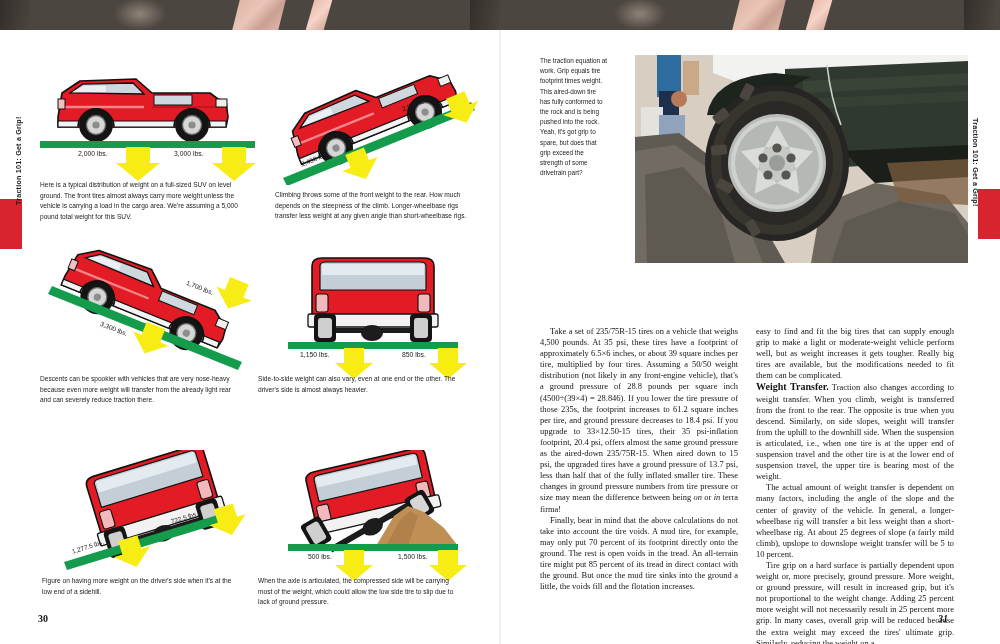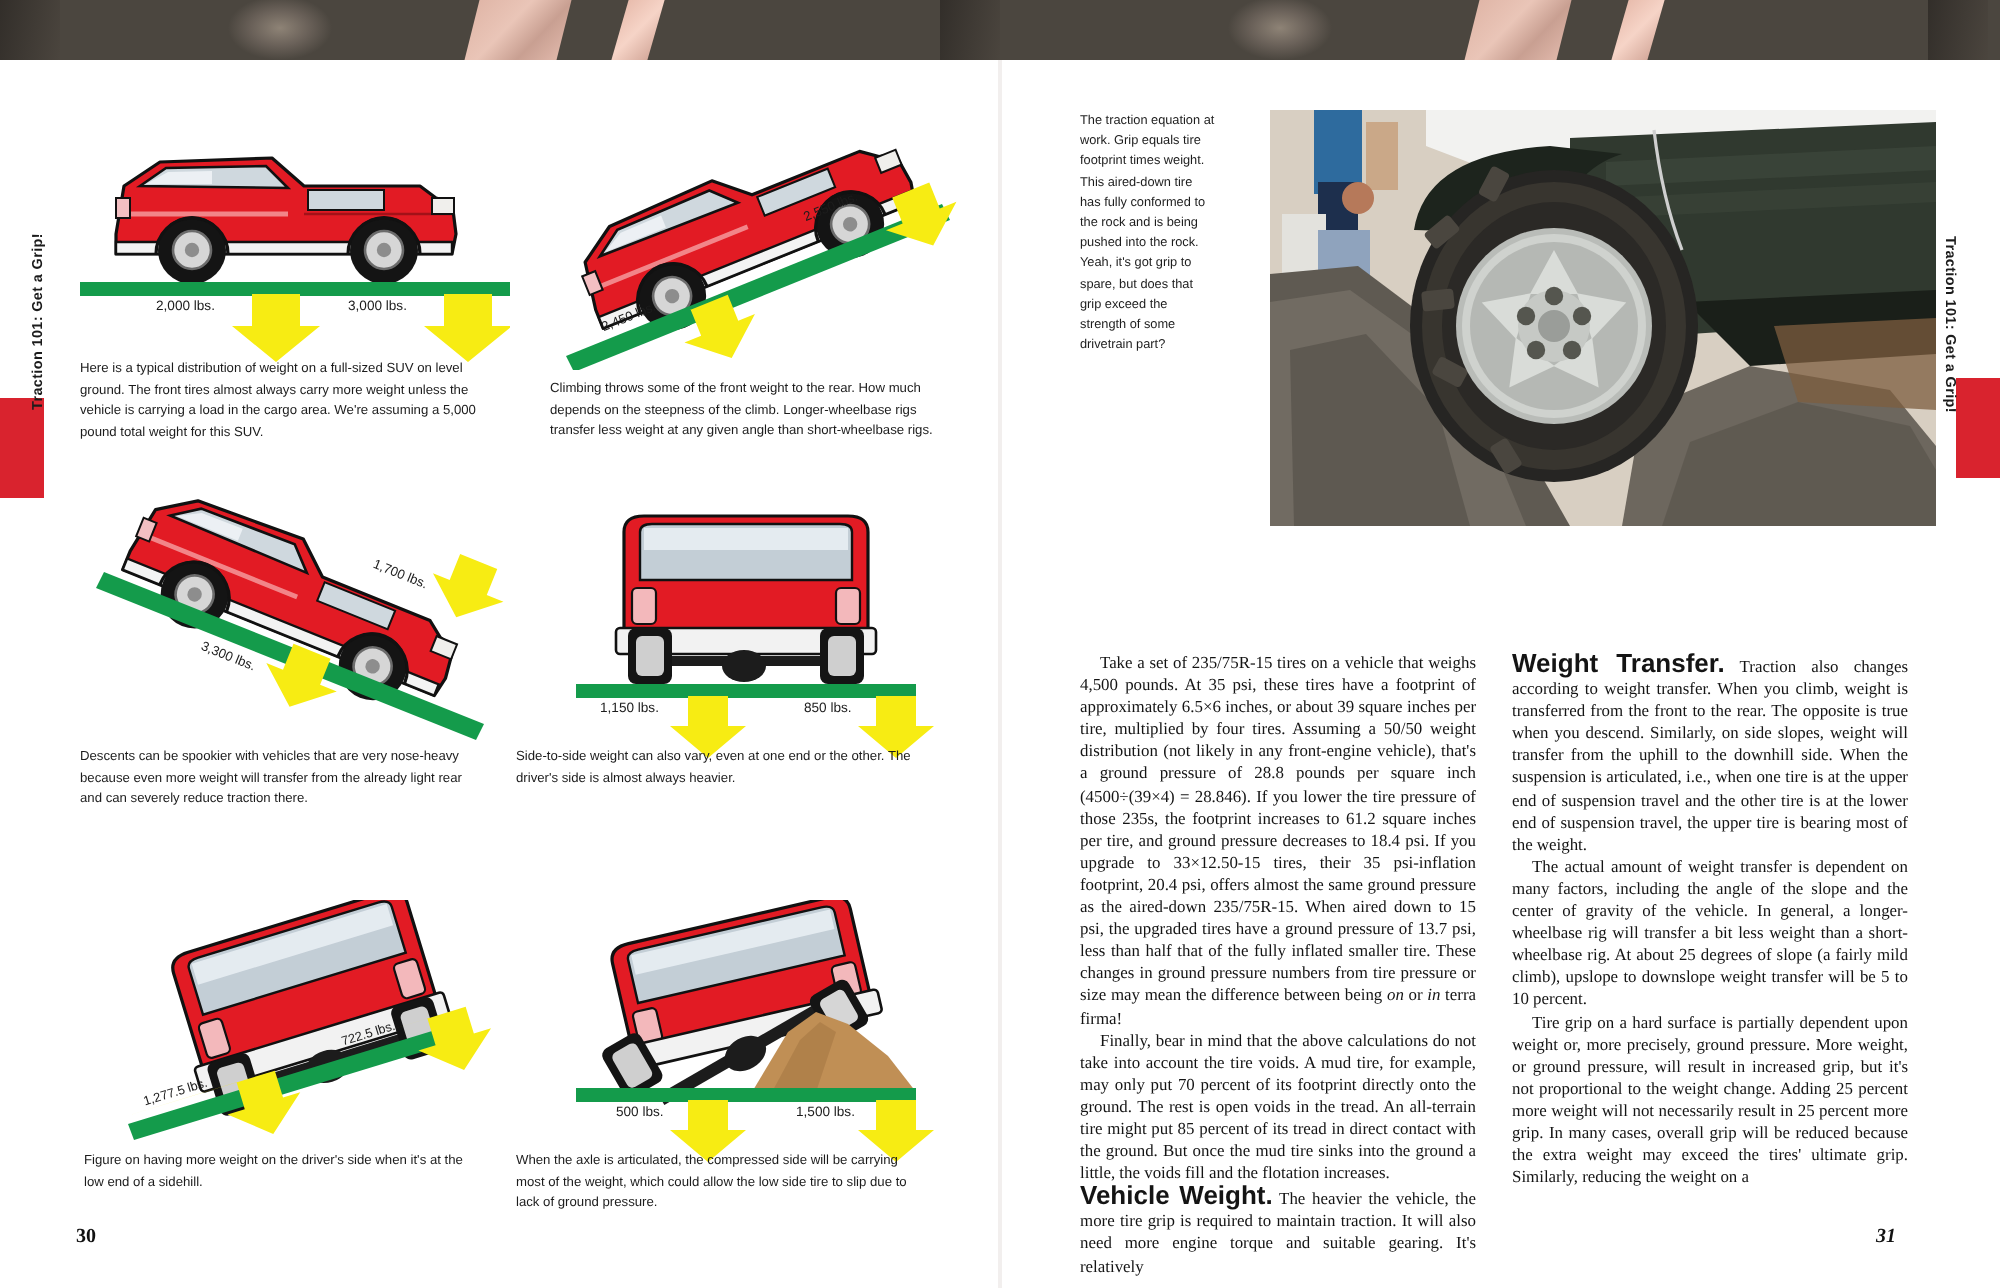--- a/index.html
+++ b/index.html
@@ -47,21 +47,21 @@
   .photo{position:absolute;left:635px;top:55px;width:333px;height:208px;
      background:#cfcac4;overflow:hidden;border:0;}
   .photocap{position:absolute;left:540px;top:56px;width:68px;
      font-size:6.4px;line-height:10.2px;color:#1c1c1c;}
 
   
   .col{position:absolute;font-family:"Liberation Serif",serif;font-size:8.45px;
      line-height:11.1px;color:#141414;text-align:justify;margin-top:38px;}
   .col p{margin:0;text-indent:10px;}
   .col p.noind{text-indent:0;}
-  .col b.run{font-family:Liberation Sans, sans-serif;font-weight:bold;font-size:13px;}
+  .col b.run{font-family:Liberation Serif, serif;font-weight:bold;font-size:10px;}
   .col i{font-style:italic;}
 
   .pageno{position:absolute;font-family:"Liberation Serif",serif;font-weight:bold;
      font-size:10px;color:#111;}
 </style>
 </head>
 <body>
 
 <div class="page">
 
@@ -364,24 +364,24 @@
         <circle cx="128" cy="103" r="4.6"></circle>
       </g>
 
       <path d="M192 10 Q196 44 206 70" stroke="#cfcfcf" stroke-width="1.6" fill="none"></path>
     </svg>
   </div>
 
   <div class="col" style="left:540px;top:288px;width:198px;">
     <p><span>Take a set of 235/75R-15 tires on a vehicle that weighs 4,500 pounds. At 35 psi, these tires have a footprint of approximately 6.5×6 inches, or about 39 square inches per tire, multiplied by four tires. Assuming a 50/50 weight distribution (not likely in any front-engine vehicle), that's a ground pressure of 28.8 pounds per square inch (4500÷(39×4) = 28.846). If you lower the tire pressure of those 235s, the footprint increases to 61.2 square inches per tire, and ground pressure decreases to 18.4 psi. If you upgrade to 33×12.50-15 tires, their 35 psi-inflation footprint, 20.4 psi, offers almost the same ground pressure as the aired-down 235/75R-15. When aired down to 15 psi, the upgraded tires have a ground pressure of 13.7 psi, less than half that of the fully inflated smaller tire. These changes in ground pressure numbers from tire pressure or size may mean the difference between being </span><span><i>on</i></span><span> or </span><span><i>in</i></span><span> terra firma!</span></p>
     <p>Finally, bear in mind that the above calculations do not take into account the tire voids. A mud tire, for example, may only put 70 percent of its footprint directly onto the ground. The rest is open voids in the tread. An all-terrain tire might put 85 percent of its tread in direct contact with the ground. But once the mud tire sinks into the ground a little, the voids fill and the flotation increases.</p>
-    <p class="noind"><b class="run">Vehicle Weight.</b><span> The heavier the vehicle, the more tire grip is required to maintain traction. It will also need more engine torque and suitable gearing. It's relatively</span></p>
   </div>
 
   <div class="col" style="left:756px;top:288px;width:198px;">
+    <p class="noind">easy to find and fit the big tires that can supply enough grip to make a light or moderate-weight vehicle perform well, but as weight increases it gets tougher. Really big tires are available, but the modifications needed to fit them can be complicated.</p>
     <p class="noind"><b class="run">Weight Transfer.</b><span> Traction also changes according to weight transfer. When you climb, weight is transferred from the front to the rear. The opposite is true when you descend. Similarly, on side slopes, weight will transfer from the uphill to the downhill side. When the suspension is articulated, i.e., when one tire is at the upper end of suspension travel and the other tire is at the lower end of suspension travel, the upper tire is bearing most of the weight.</span></p>
     <p>The actual amount of weight transfer is dependent on many factors, including the angle of the slope and the center of gravity of the vehicle. In general, a longer-wheelbase rig will transfer a bit less weight than a short-wheelbase rig. At about 25 degrees of slope (a fairly mild climb), upslope to downslope weight transfer will be 5 to 10 percent.</p>
     <p>Tire grip on a hard surface is partially dependent upon weight or, more precisely, ground pressure. More weight, or ground pressure, will result in increased grip, but it's not proportional to the weight change. Adding 25 percent more weight will not necessarily result in 25 percent more grip. In many cases, overall grip will be reduced because the extra weight may exceed the tires' ultimate grip. Similarly, reducing the weight on a</p>
   </div>
 
   <div class="pageno" style="left:38px;top:613px;">30</div>
   <div class="pageno" style="left:938px;top:613px;font-style:italic;">31</div>
 
 </div>
 

